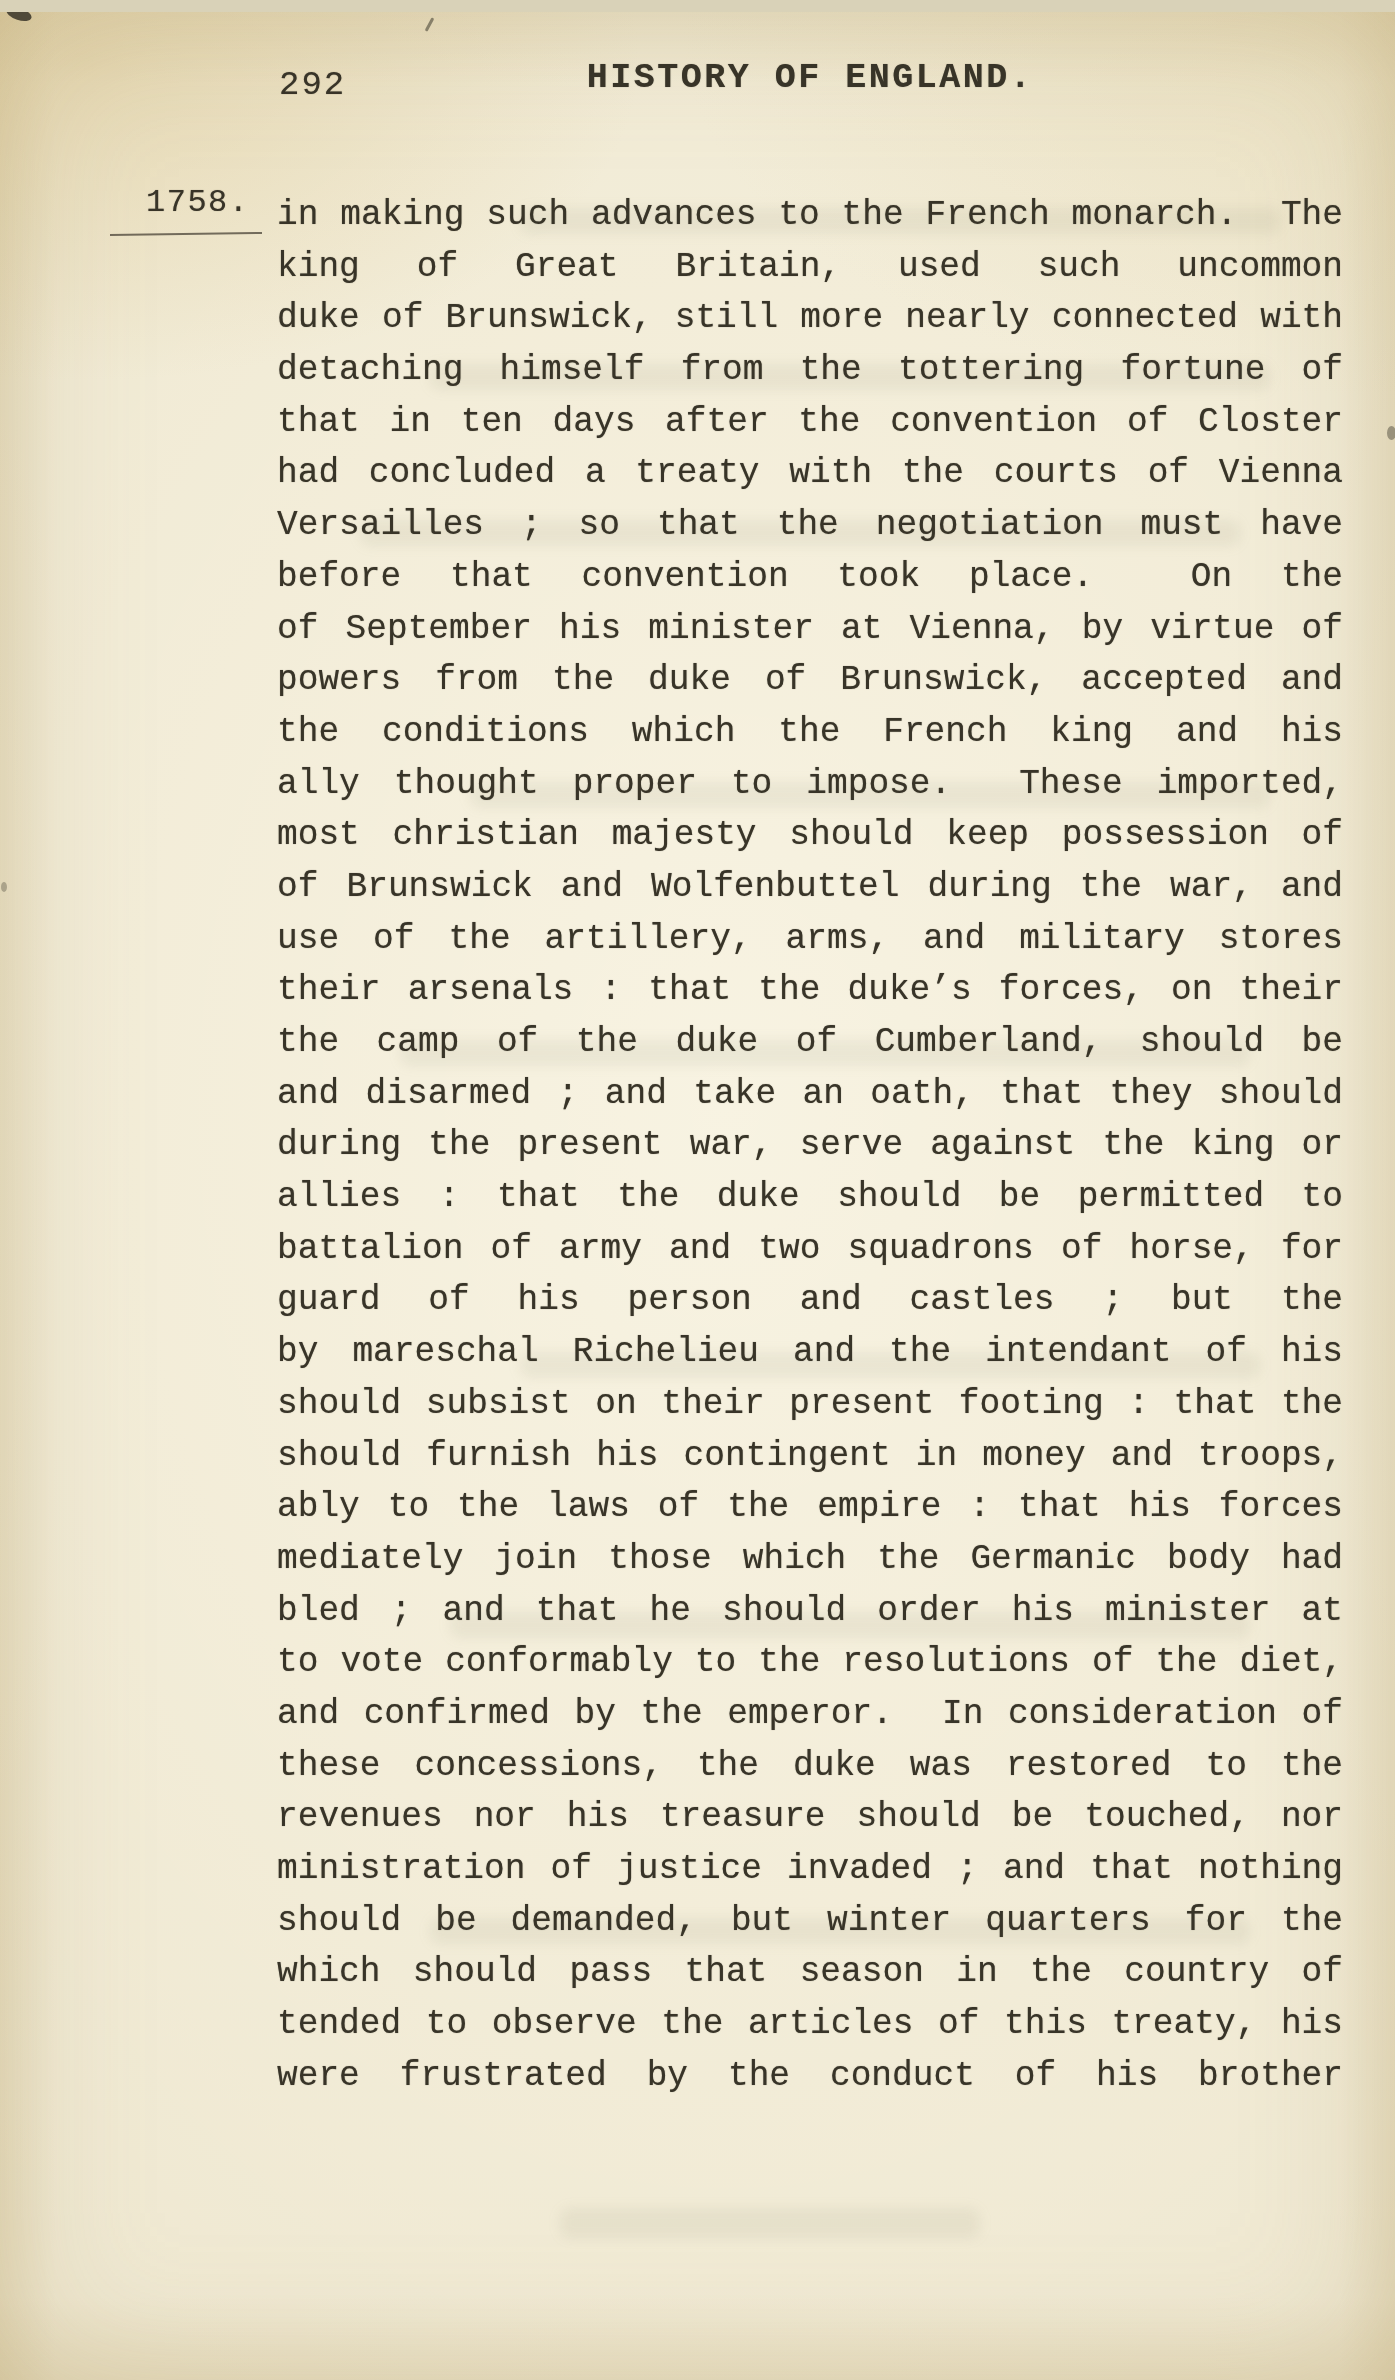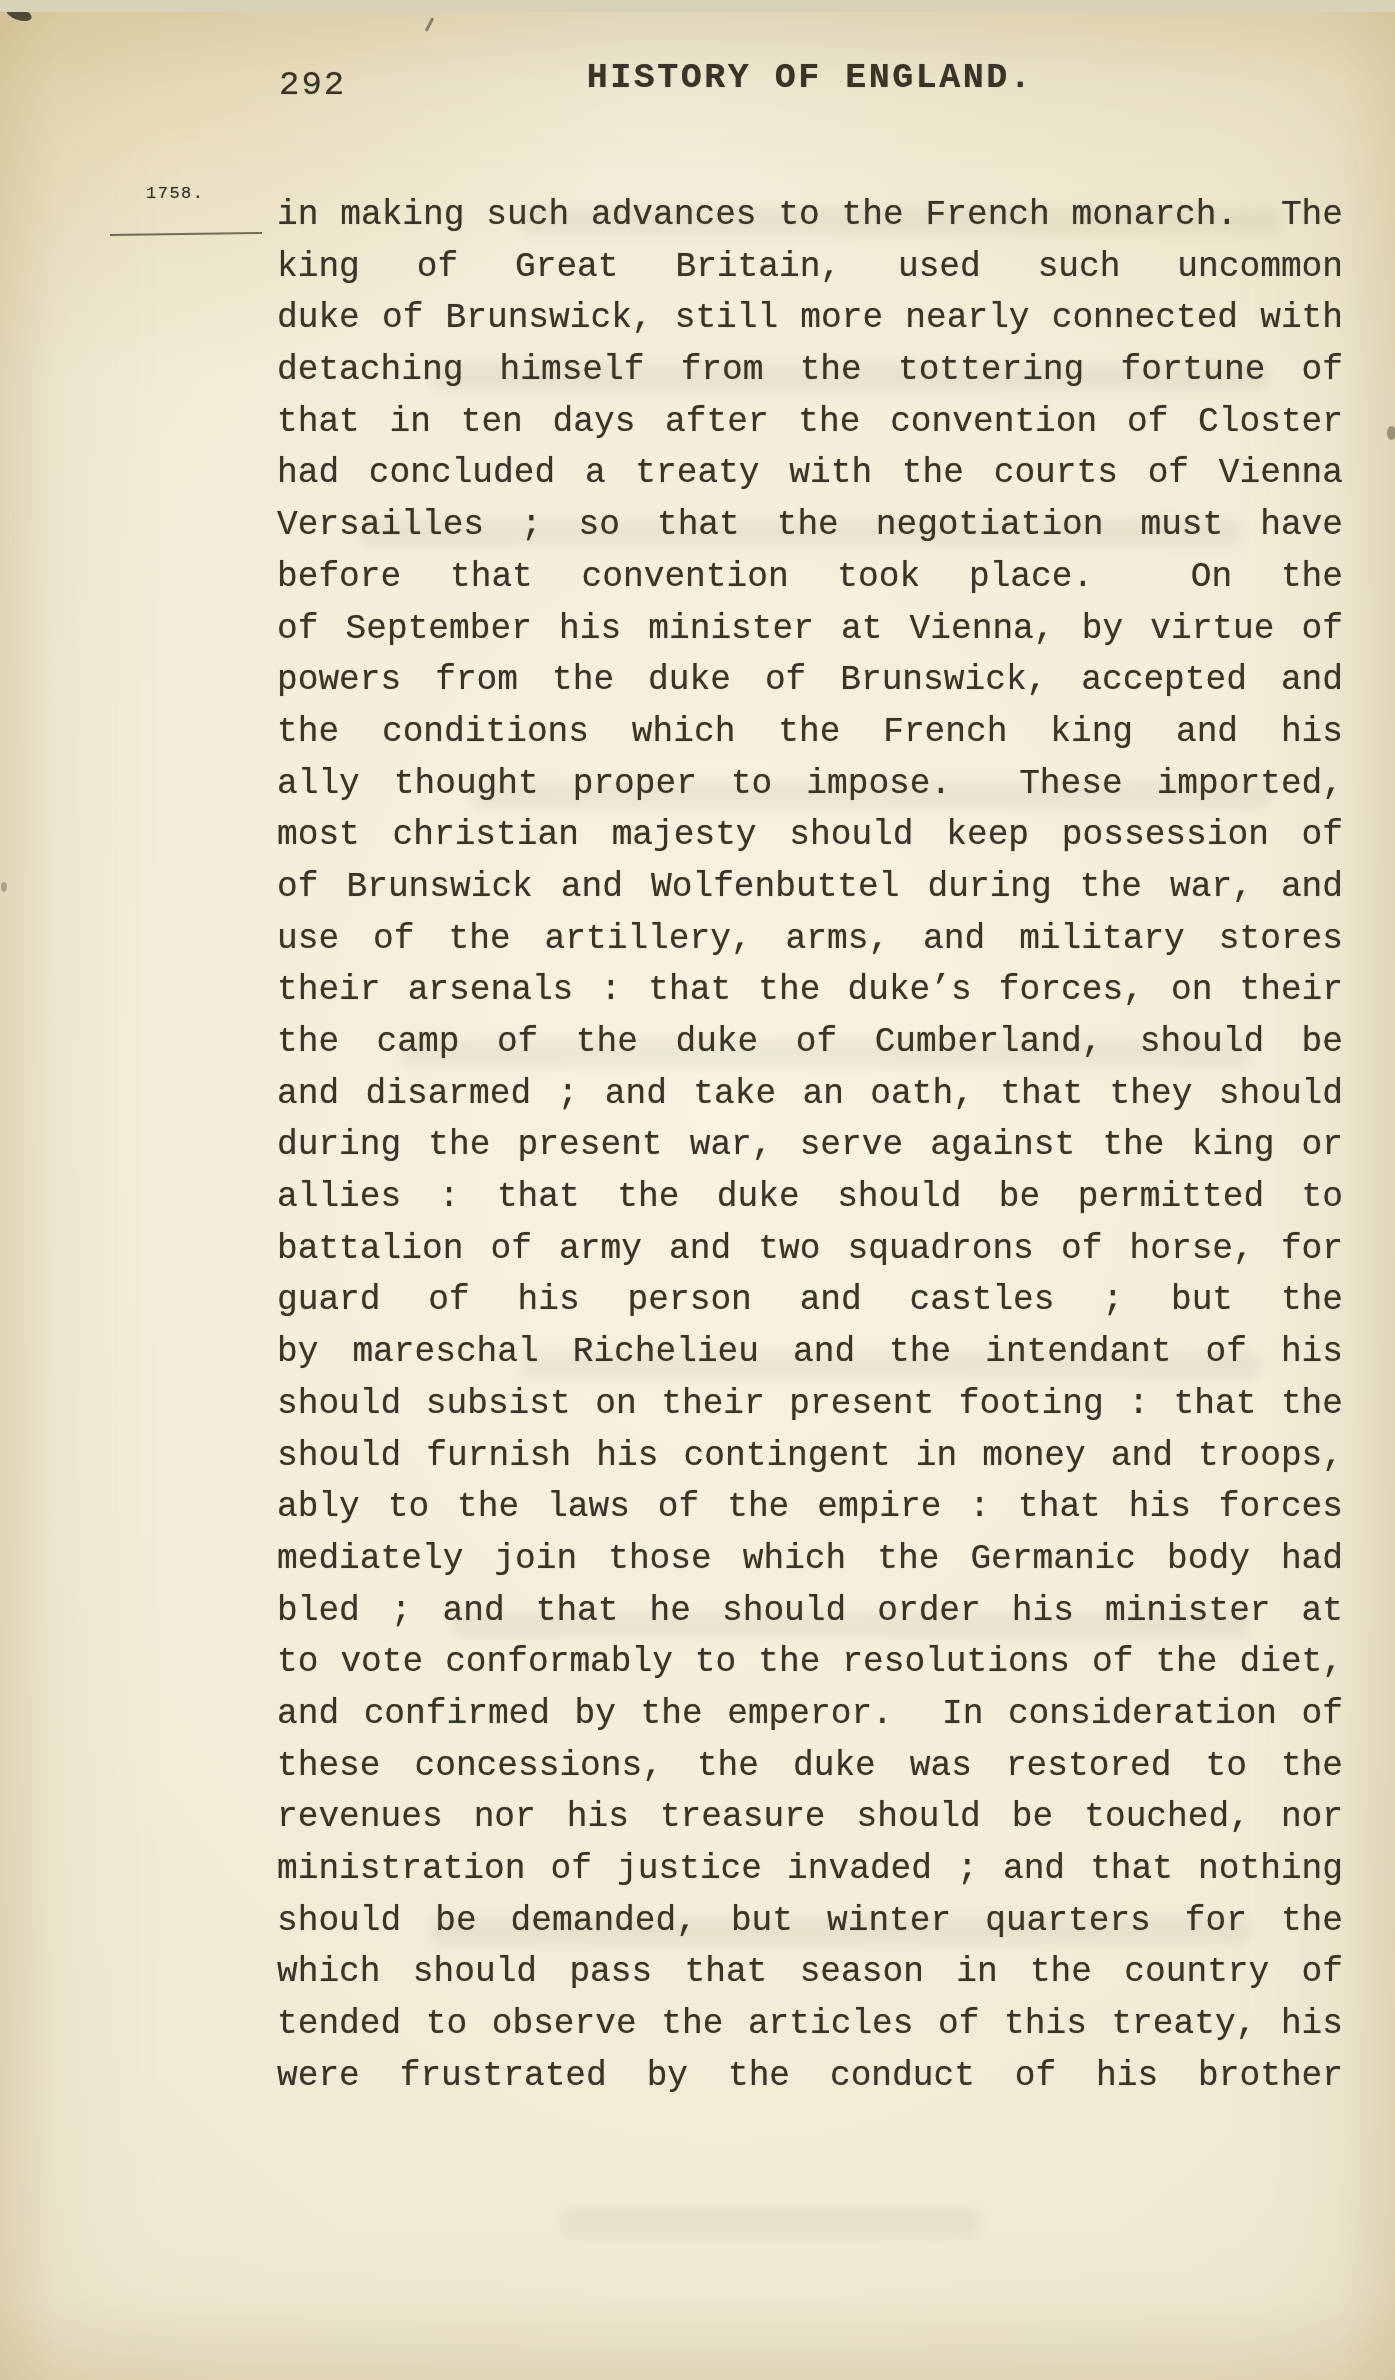--- a/index.html
+++ b/index.html
@@ -28,21 +28,21 @@
   }
   .running-title {
     position:absolute; left:0; right:0; top:0;
     text-align:center;
     font-size:35px; font-weight:bold; letter-spacing:2.5px;
     text-shadow:0 0 1px rgba(56,52,40,0.5);
   }
 
   .margin-year {
     position:absolute; left:146px; top:172px;
-    font-size:17px; letter-spacing:1.5px;
+    font-size:32px; letter-spacing:1.5px;
     text-shadow:0 0 1px rgba(56,52,40,0.5);
   }
   .margin-rule {
     position:absolute; left:110px; top:221px;
     width:152px; height:2px;
     background:rgba(66,60,48,0.72);
     transform:rotate(-0.8deg);
   }
 
   .body-text { position:absolute; left:277px; top:177px; width:1066px; z-index:2; }

